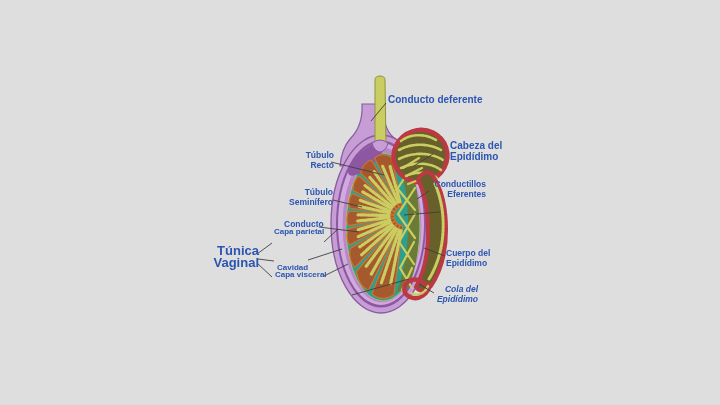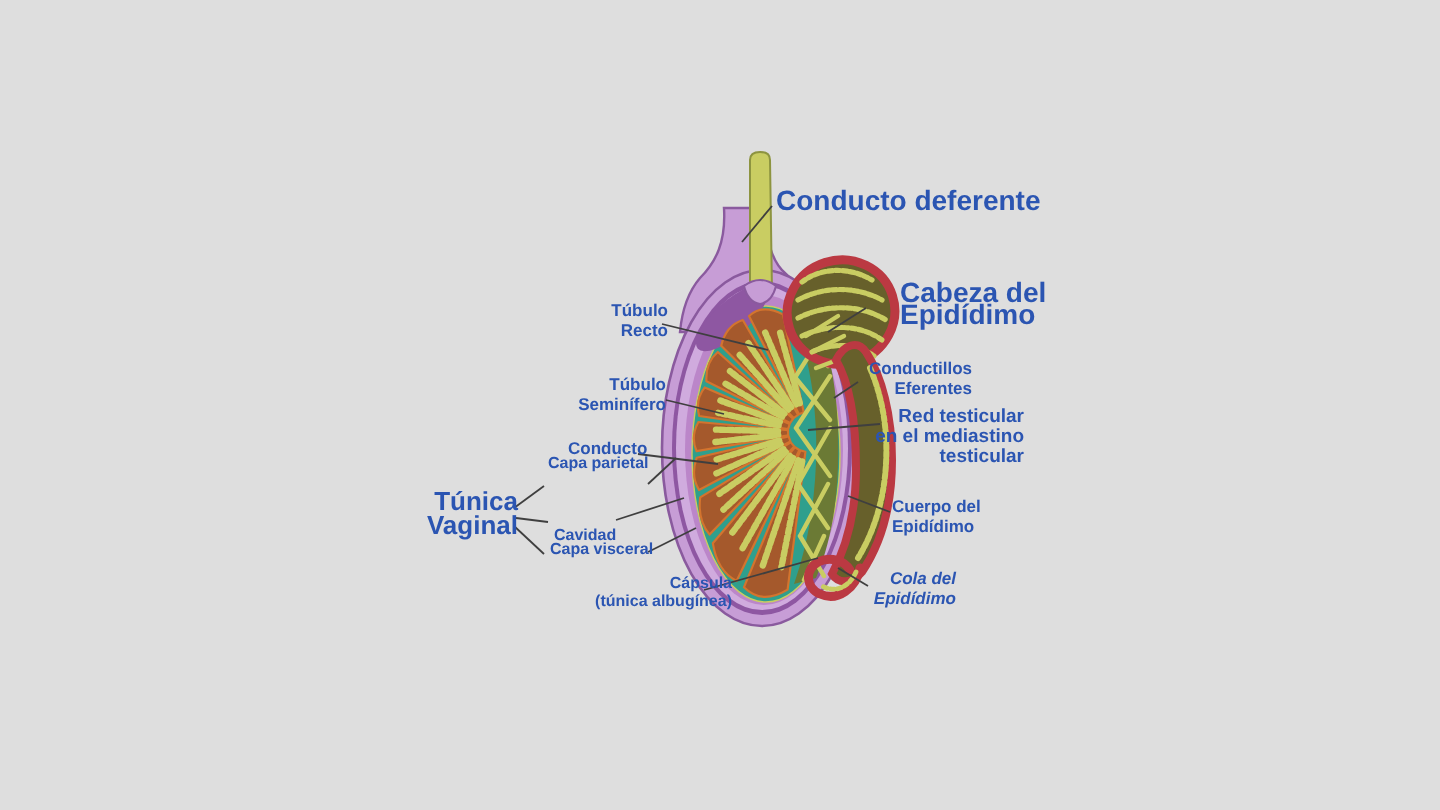--- a/index.html
+++ b/index.html
@@ -8,21 +8,21 @@
     background:var(--bg,#dedede);
     font-family:"Liberation Sans",sans-serif;
   }
   svg{position:absolute;left:0;top:0;}
   
   .lbl{position:absolute;color:var(--label,#2b55b2);font-weight:bold;white-space:nowrap;}
   .lbl span{display:block;}
   .s8 {font-size:8px;line-height:8.5px;}
   .s85{font-size:8.5px;line-height:9.5px;}
   .s95{font-size:9.5px;line-height:10px;}
-  .s10{font-size:14px;line-height:10.5px;}
+  .s10{font-size:10px;line-height:10.5px;}
   .s11{font-size:13px;line-height:11.5px;}
   .ctr{text-align:right;}
   .rgt{text-align:right;}
   
   .lobule{fill:var(--lobule);stroke:var(--lobule-border);stroke-width:1.1;stroke-linejoin:round;}
   .tubule-squiggle{fill:none;stroke:var(--tubule);stroke-width:3.2;stroke-dasharray:2.3 1.5;stroke-linecap:round;}
   .epi-squiggle{fill:none;stroke:var(--tubule);stroke-width:2.6;stroke-dasharray:2.2 1.4;stroke-linecap:round;}
   .rete{fill:none;stroke:var(--tubule);stroke-width:2.2;stroke-linecap:round;}
   .leader{stroke:var(--leader);stroke-width:0.9;fill:none;}
 </style>
@@ -124,25 +124,20 @@
     <span>Conducto deferente</span>
   </div>
   <div class="lbl s10" style="left:450px;top:141px;">
     <span>Cabeza del</span>
     <span>Epidídimo</span>
   </div>
   <div class="lbl s85 ctr" style="left:428px;top:180px;width:58px;">
     <span>Conductillos</span>
     <span>Eferentes</span>
   </div>
-  <div class="lbl s95 ctr" style="left:428px;top:204px;width:84px;">
-    <span>Red testicular</span>
-    <span>en el mediastino</span>
-    <span>testicular</span>
-  </div>
   <div class="lbl s85" style="left:446px;top:249px;">
     <span>Cuerpo del</span>
     <span>Epidídimo</span>
   </div>
   <div class="lbl s85 ctr" style="left:432px;top:285px;width:46px;font-style:italic;">
     <span>Cola del</span>
     <span>Epidídimo</span>
   </div>
   <div class="lbl s85 ctr" style="left:292px;top:151px;width:42px;">
     <span>Túbulo</span>
@@ -161,18 +156,14 @@
   <div class="lbl s8" style="left:277px;top:264px;">
     <span>Cavidad</span>
   </div>
   <div class="lbl s8" style="left:275px;top:271px;">
     <span>Capa visceral</span>
   </div>
   <div class="lbl s11 ctr" style="left:207px;top:245px;width:52px;">
     <span>Túnica</span>
     <span>Vaginal</span>
   </div>
-  <div class="lbl s8 ctr" style="left:282px;top:288px;width:84px;">
-    <span>Cápsula</span>
-    <span>(túnica albugínea)</span>
-  </div>
 
 </div>
 
 </body></html>

